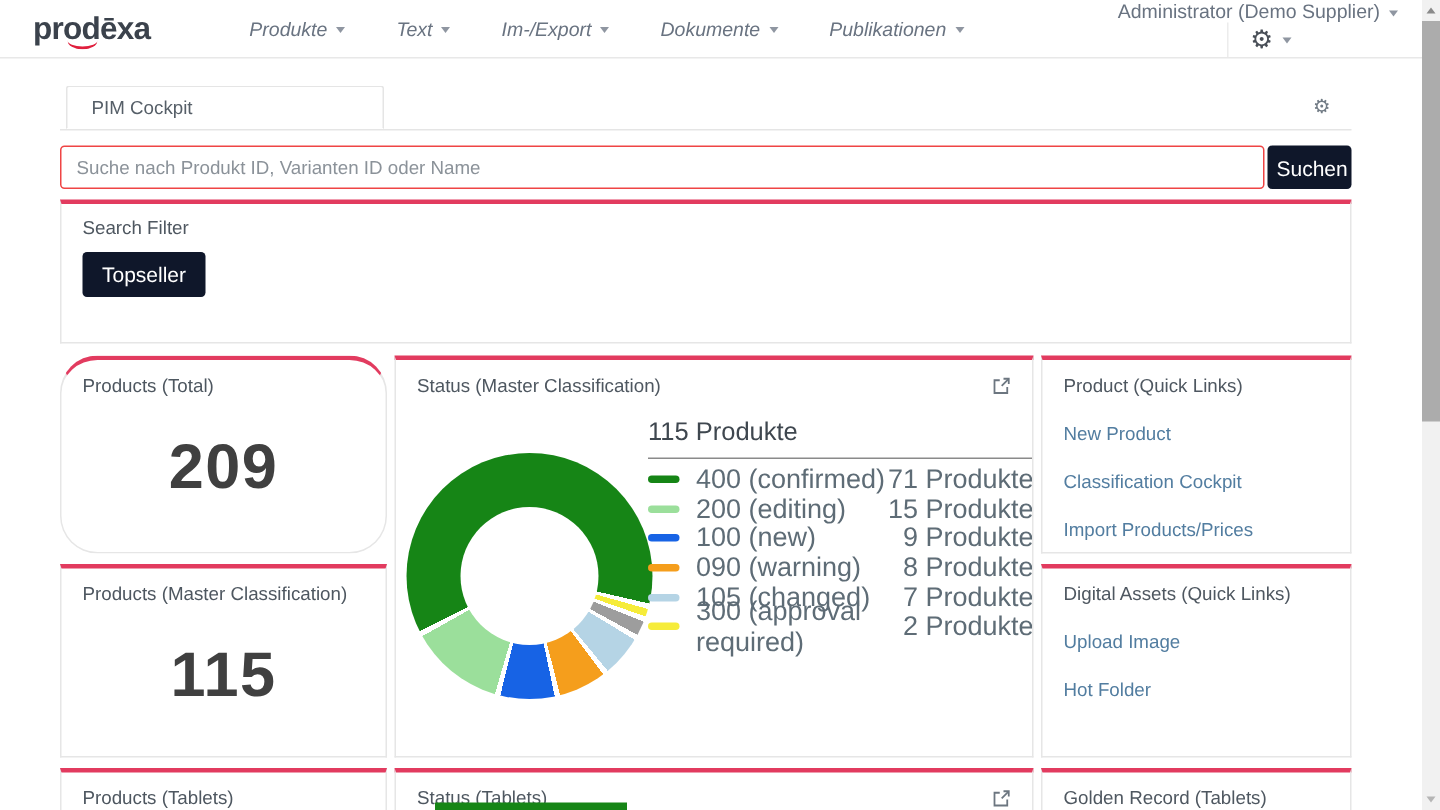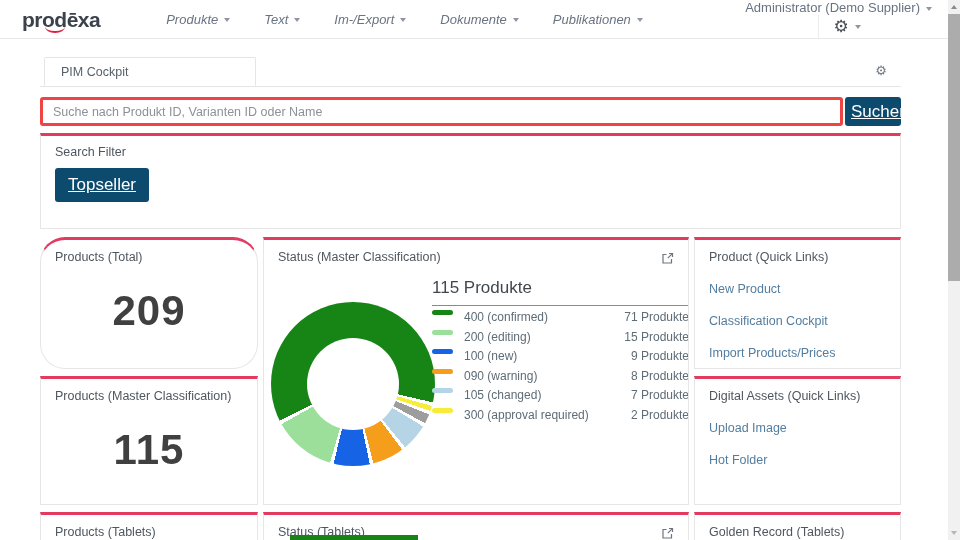--- a/index.html
+++ b/index.html
@@ -33,25 +33,25 @@
   
   .content{position:absolute;left:40px;top:57px;width:861px;}
 
   .tab-row{position:relative;height:29px;border-bottom:1px solid #e5e5e5;}
   .tab-active{position:absolute;left:4px;top:0;width:212px;height:29px;box-sizing:border-box;
     border:1px solid #e5e5e5;border-bottom:1px solid #fff;border-radius:2px 2px 0 0;background:#fff;
     font-size:12.5px;color:#565f68;display:flex;align-items:center;padding-left:16px;cursor:pointer;z-index:2;}
   .tab-gear{position:absolute;right:14px;top:6px;font-size:13px;color:#717b85;cursor:pointer;}
 
   .search-row{margin-top:10px;display:flex;height:29px;}
-  .search-input{flex:1;box-sizing:border-box;border:3px solid #ef4444;border-radius:3px;
+  .search-input{flex:1;box-sizing:border-box;border:1px solid #ef4444;border-radius:3px;
     padding:0 10px;font-size:12.5px;color:#0f766e;outline:none;font-family:inherit;}
   .search-input::placeholder{color:#8b9299;}
-  .btn-dark{background:#0c4a6e;color:#fff;border:none;border-radius:3px;font-size:17px;
-    font-family:inherit;cursor:pointer;text-decoration:underline;}
+  .btn-dark{background:#0f172a;color:#fff;border:none;border-radius:3px;font-size:14px;
+    font-family:inherit;cursor:pointer;}
   .search-btn{width:56px;margin-left:2px;}
 
   .panel,.card{background:#fff;border:1px solid #e6e6e6;border-top:3px solid var(--accent,#e23b5f);
     box-sizing:border-box;}
   .filter-panel{margin-top:7px;height:96px;padding:9px 14px;}
   .panel-title,.card-title{font-size:12.5px;color:#4e5760;}
   .topseller-btn{display:inline-block;margin-top:9px;padding:7px 13px;}
 
   .grid{margin-top:8px;display:grid;grid-template-columns:218px 426px 207px;
     grid-template-rows:132px 129px 130px;gap:7px 5px;}
@@ -70,21 +70,21 @@
   .links div{margin-bottom:2.5px;cursor:pointer;margin-top:18px;}
 
   .title-row{display:flex;justify-content:space-between;align-items:flex-start;}
   .ext-icon{cursor:pointer;margin-top:1px;}
 
   .donut{position:absolute;left:7px;top:62px;width:164px;height:164px;border-radius:50%;}
   .donut::after{content:"";position:absolute;inset:36px;background:#fff;border-radius:50%;}
   .chart-head{position:absolute;left:168px;top:38px;width:257px;font-size:17px;color:#3f474f;
     padding-bottom:7px;border-bottom:1px solid #8a8a8a;}
   .legend{position:absolute;left:168px;top:70px;width:257px;}
-  .legend-row{display:flex;height:19.6px;font-size:12px;color:#5e6c76;}
+  .legend-row{display:flex;align-items:center;height:19.6px;font-size:18px;color:#5e6c76;}
   .legend-swatch{width:21px;height:5px;border-radius:3px;margin-right:11px;flex:none;}
   .legend-label{flex:1;}
 
   .partial-chart{position:absolute;left:26px;top:20px;width:128px;height:110px;}
 </style>
 </head>
 <body>
 
 <div class="viewport">
 

